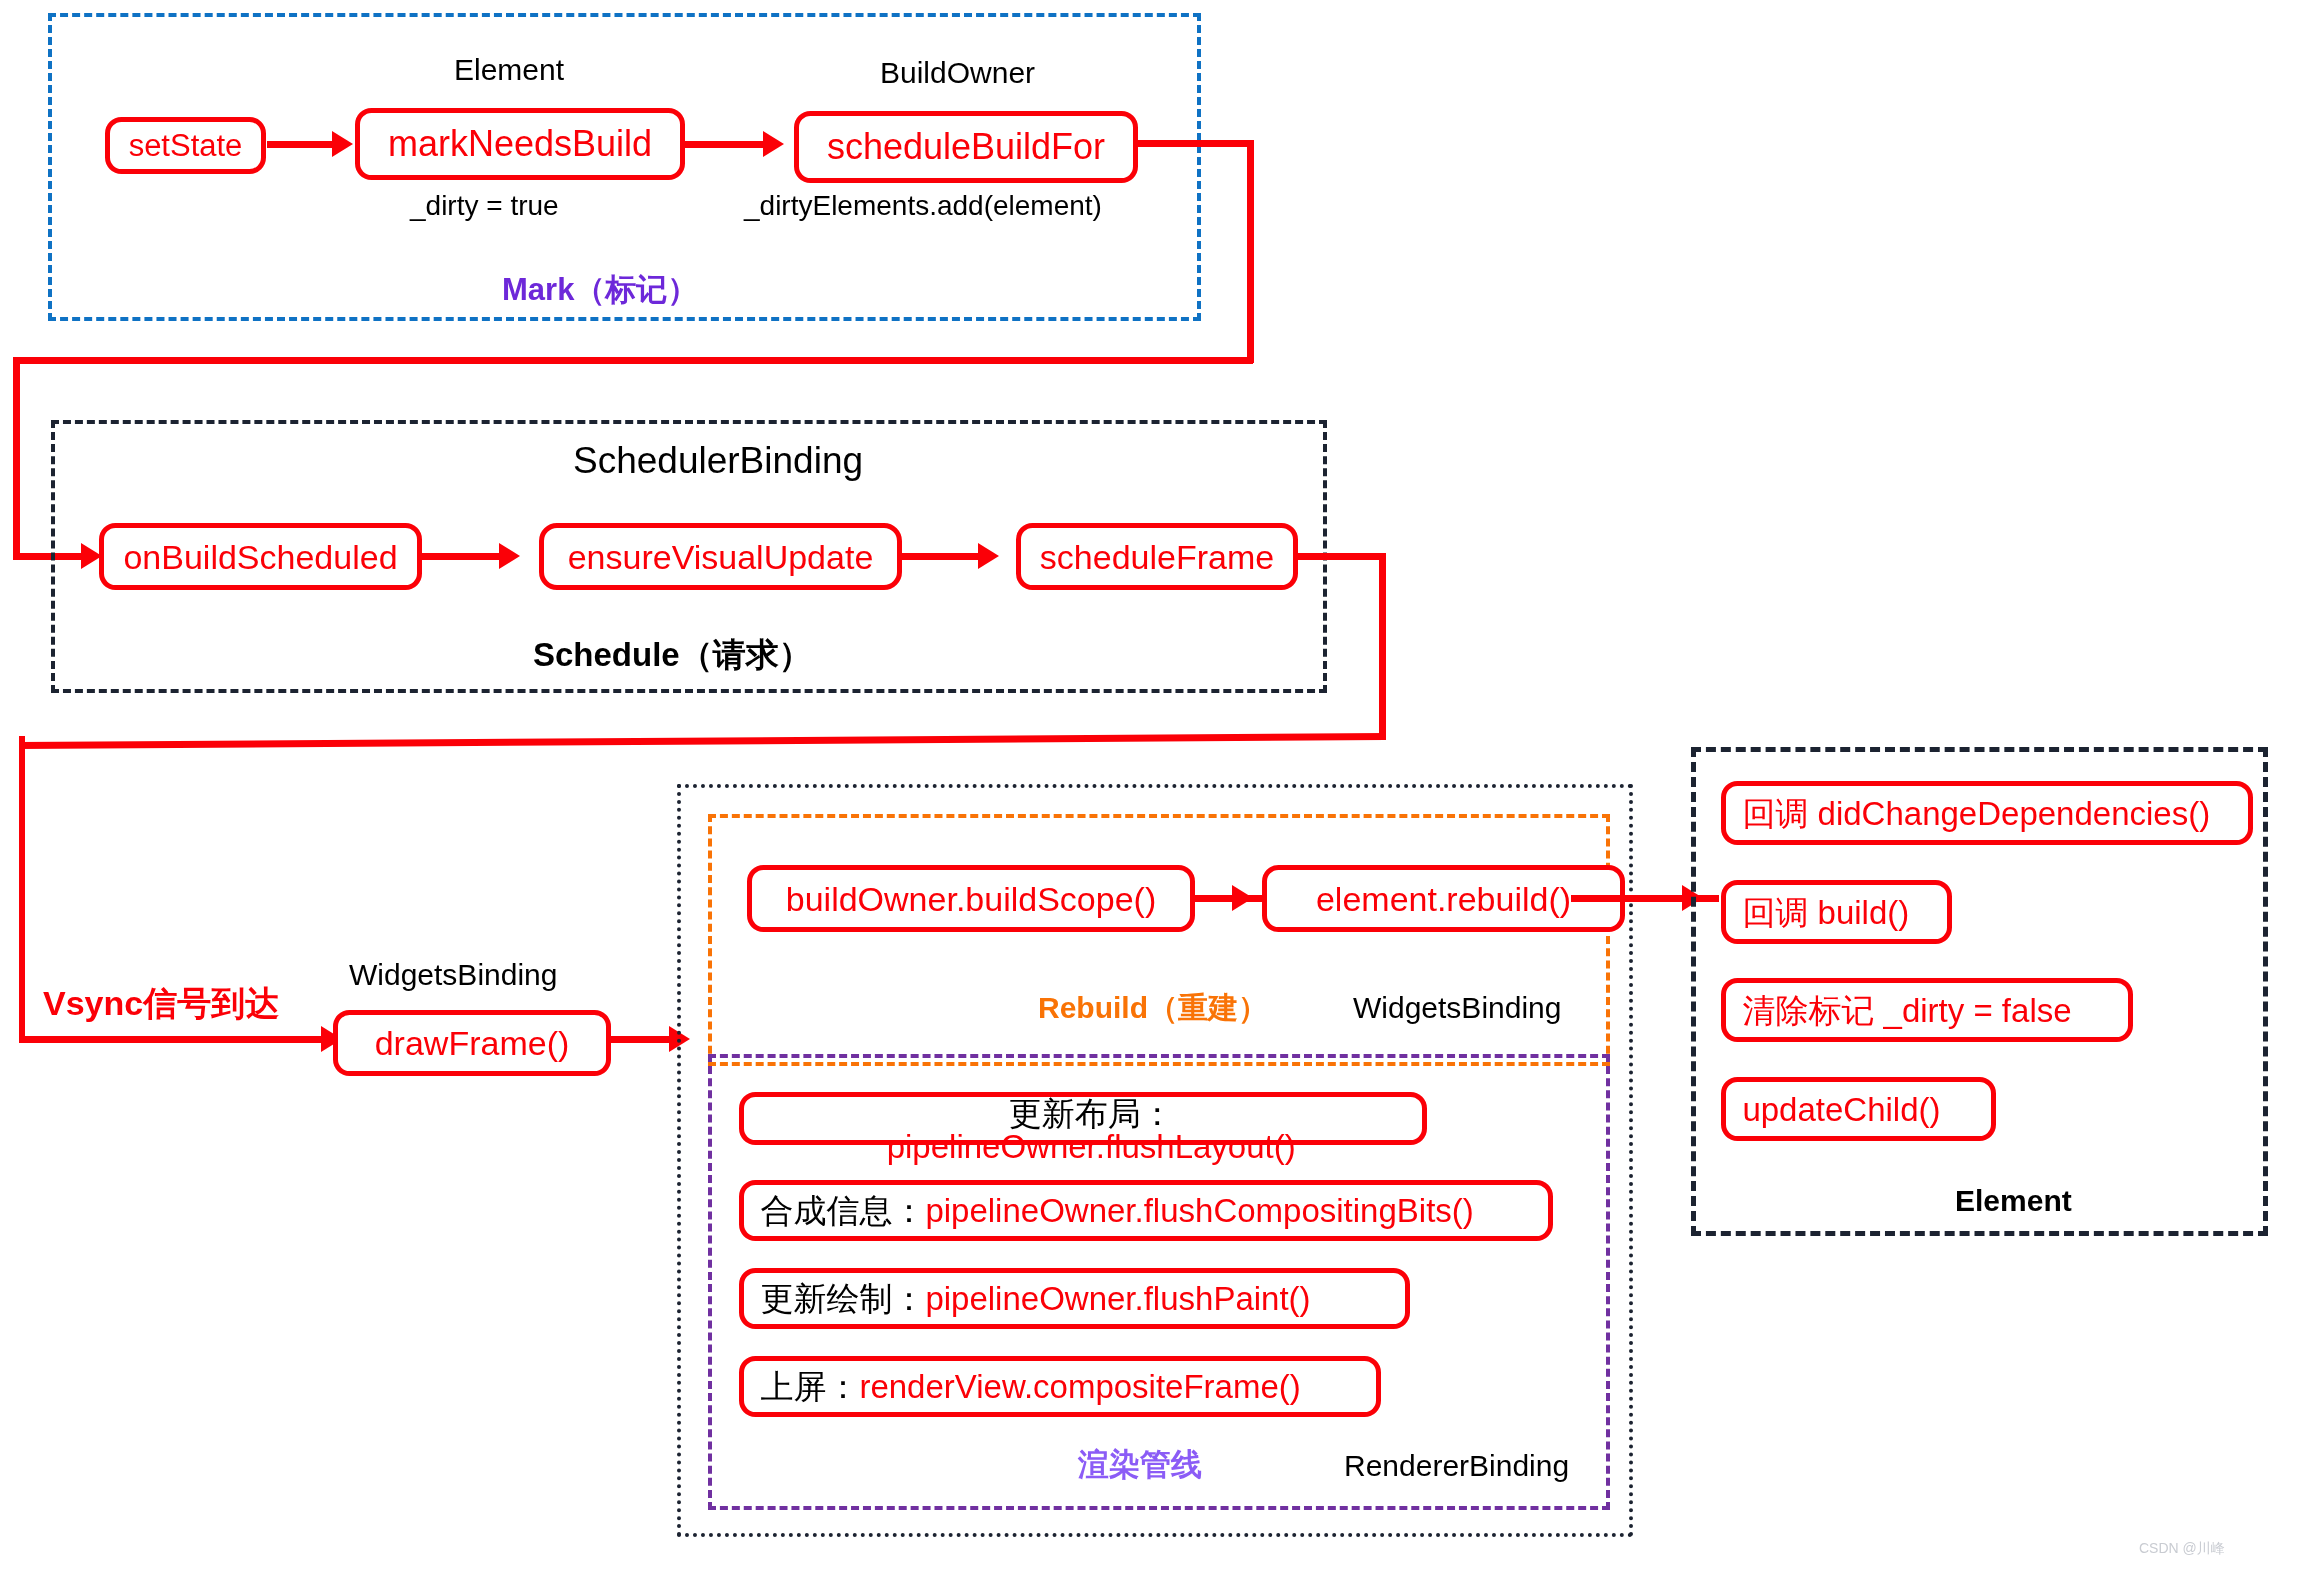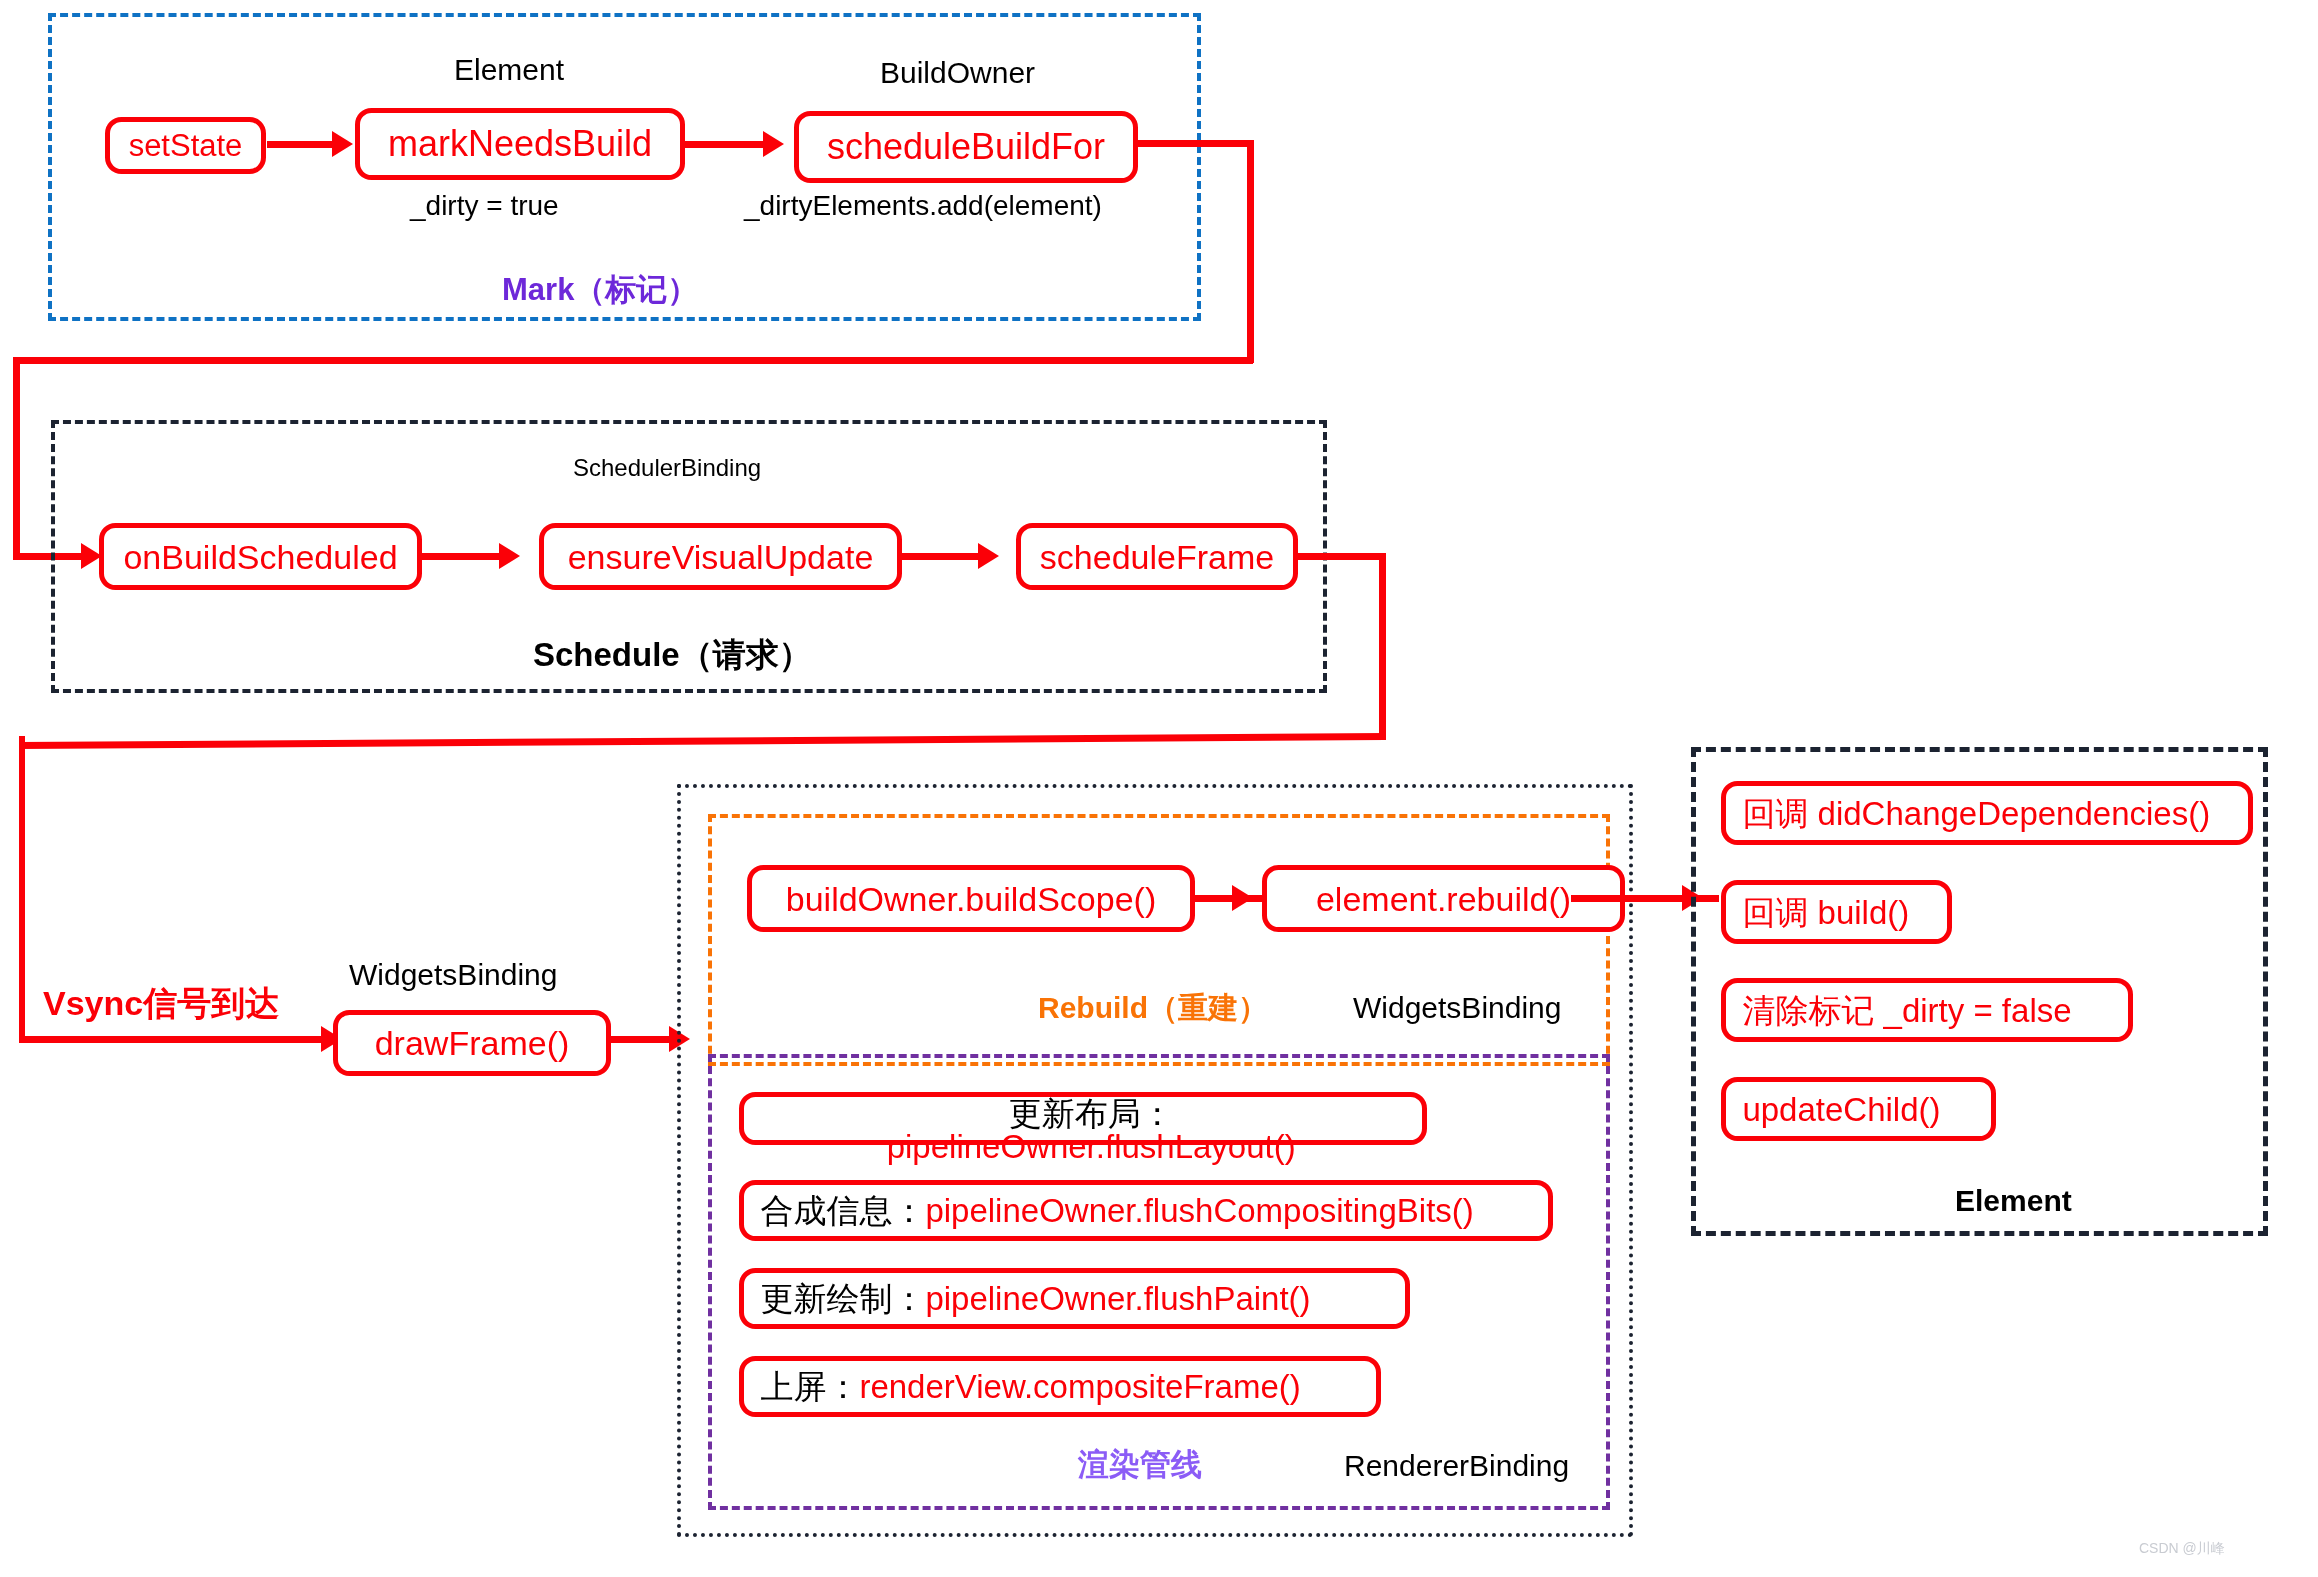--- a/index.html
+++ b/index.html
@@ -93,25 +93,25 @@
 
   <div class="ln-h" style="left:1134px;top:140px;width:119px;"></div>
   <div class="ln-v" style="left:1247px;top:140px;height:223px;"></div>
   <div class="ln-h" style="left:13.4px;top:357px;width:1240px;"></div>
   <div class="ln-v" style="left:13.4px;top:357px;height:202px;"></div>
   <div class="ln-h" style="left:13.4px;top:553px;width:75px;"></div>
   <div class="arrow-r" style="left:81px;top:543px;"></div>
 
   <div class="group g-schedule" style="left:51px;top:420px;width:1276px;height:273px;"></div>
 
-  <div class="cap" style="left:573px;top:456px;font-size:24px;">SchedulerBinding</div>
+  <div class="cap" style="left:573px;top:442px;font-size:37px;">SchedulerBinding</div>
 
   <div class="node center" style="left:99px;top:523px;width:323px;height:67px;font-size:34px;">onBuildScheduled</div>
 
-  <div class="node center" style="left:539px;top:523px;width:363px;height:67px;font-size:34px;">ensureVisualUpdate</div>
+  <div class="node center" style="left:539px;top:523px;width:363px;height:67px;font-size:34px;border-radius:18px;">ensureVisualUpdate</div>
 
   <div class="node center" style="left:1016px;top:523px;width:282px;height:67px;font-size:34px;">scheduleFrame</div>
 
   <div class="ln-h" style="left:422px;top:553px;width:84px;"></div>
   <div class="arrow-r" style="left:499px;top:543px;"></div>
 
   <div class="ln-h" style="left:902px;top:553px;width:82px;"></div>
   <div class="arrow-r" style="left:978px;top:543px;"></div>
 
   <div class="gtitle t-sched" style="left:533px;top:638px;font-size:33px;">Schedule（请求）</div>

